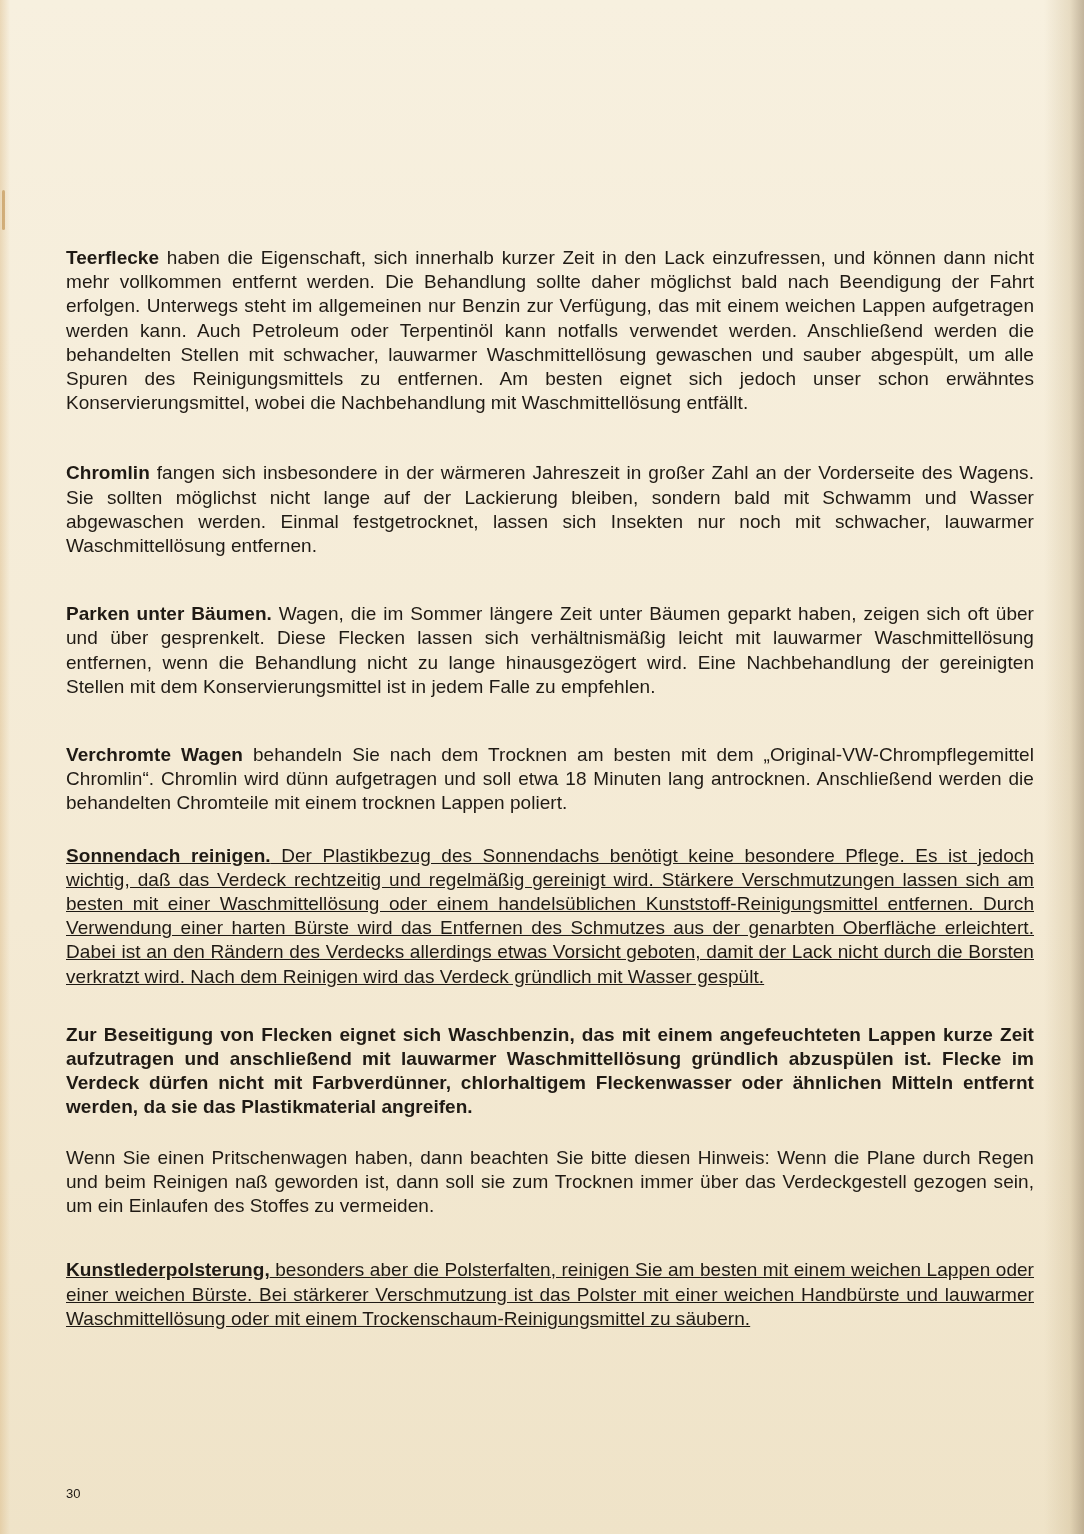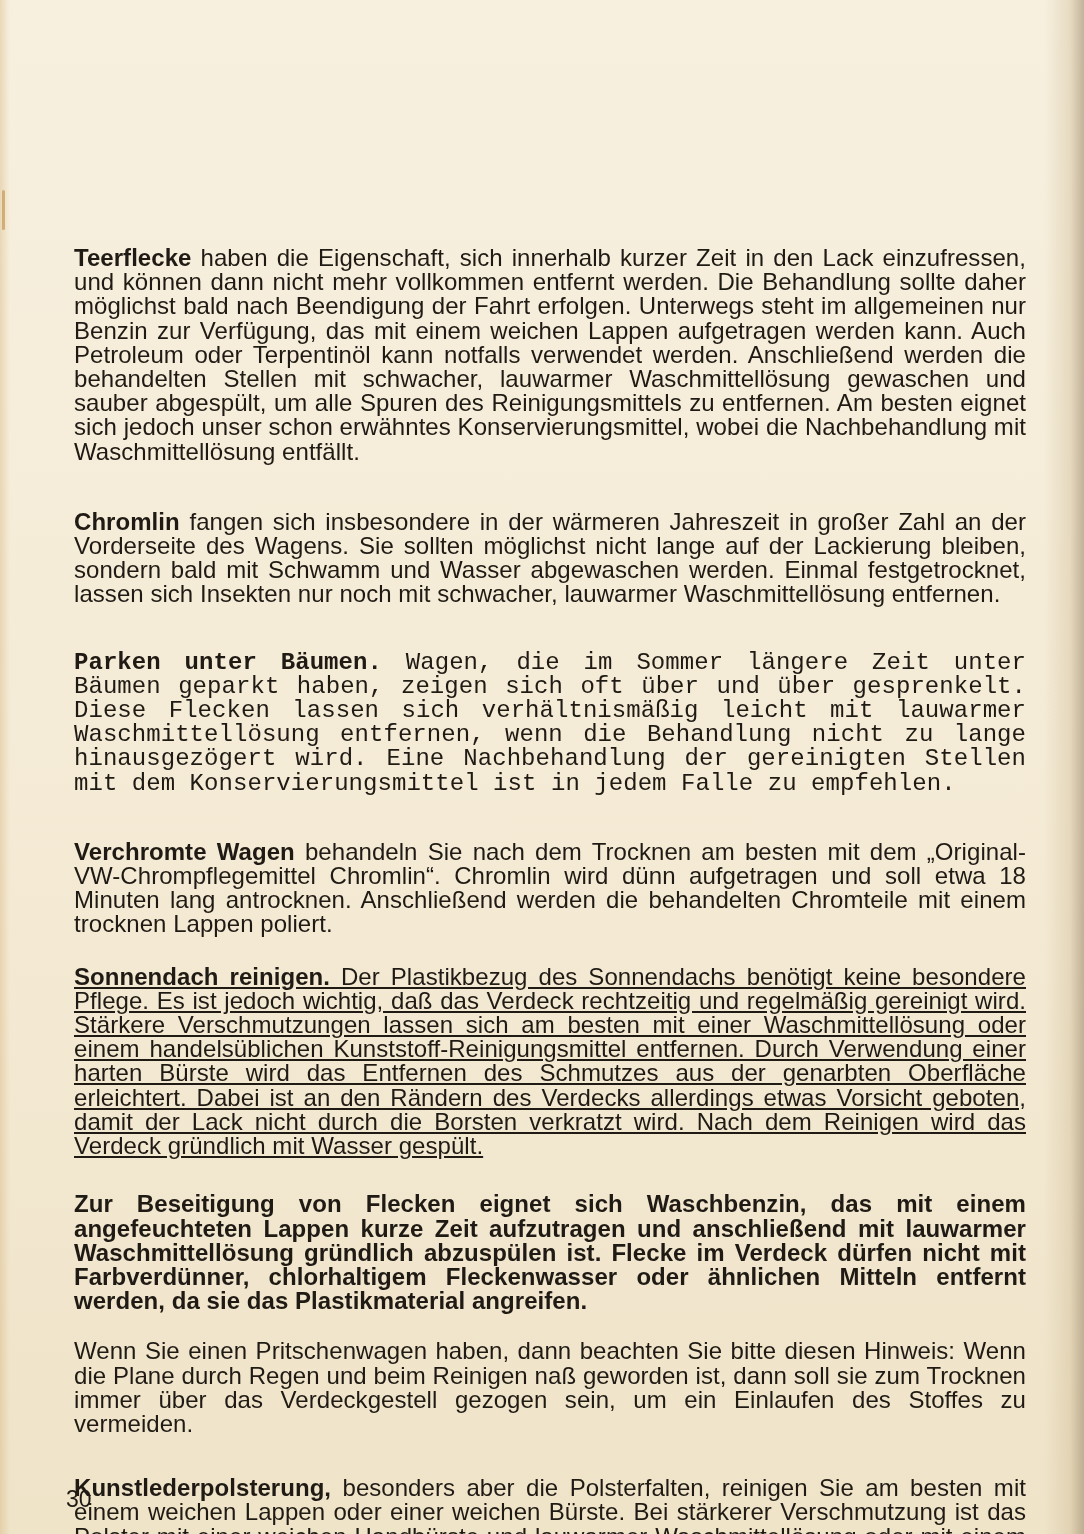--- a/index.html
+++ b/index.html
@@ -32,42 +32,42 @@
       background: rgba(190,140,70,0.6);
       border-radius: 2px;
     }
     .content {
       position: absolute;
       left: 66px;
       top: 246px;
       width: 968px;
     }
     .para {
-      font-size: 24px;
+      font-size: 19px;
       line-height: 24.2px;
       text-align: justify;
-      margin: 8px;
+      margin: 0;
       letter-spacing: 0.05px;
     }
     .para .lead {
       font-weight: bold;
     }
     .p1 { margin-top: 0; }
     .p2 { margin-top: 46px; }
-    .p3 { margin-top: 44px; font-family: Liberation Mono, monospace; }
+    .p3 { margin-top: 44px; }
     .p4 { margin-top: 44px; }
     .p5 { margin-top: 28px; text-decoration: underline; }
     .p6 { margin-top: 34px; font-weight: bold; }
     .p7 { margin-top: 26px; }
-    .p8 { margin-top: 40px; }
+    .p8 { margin-top: 40px; text-decoration: underline; }
     .page-number {
       position: absolute;
       left: 66px;
       top: 1486px;
-      font-size: 23px;
+      font-size: 13px;
       color: #1f1a14;
     }
   </style>
 </head>
 <body>
 
 <div class="page">
   <div class="spine-mark"></div>
 
   <div class="content">

